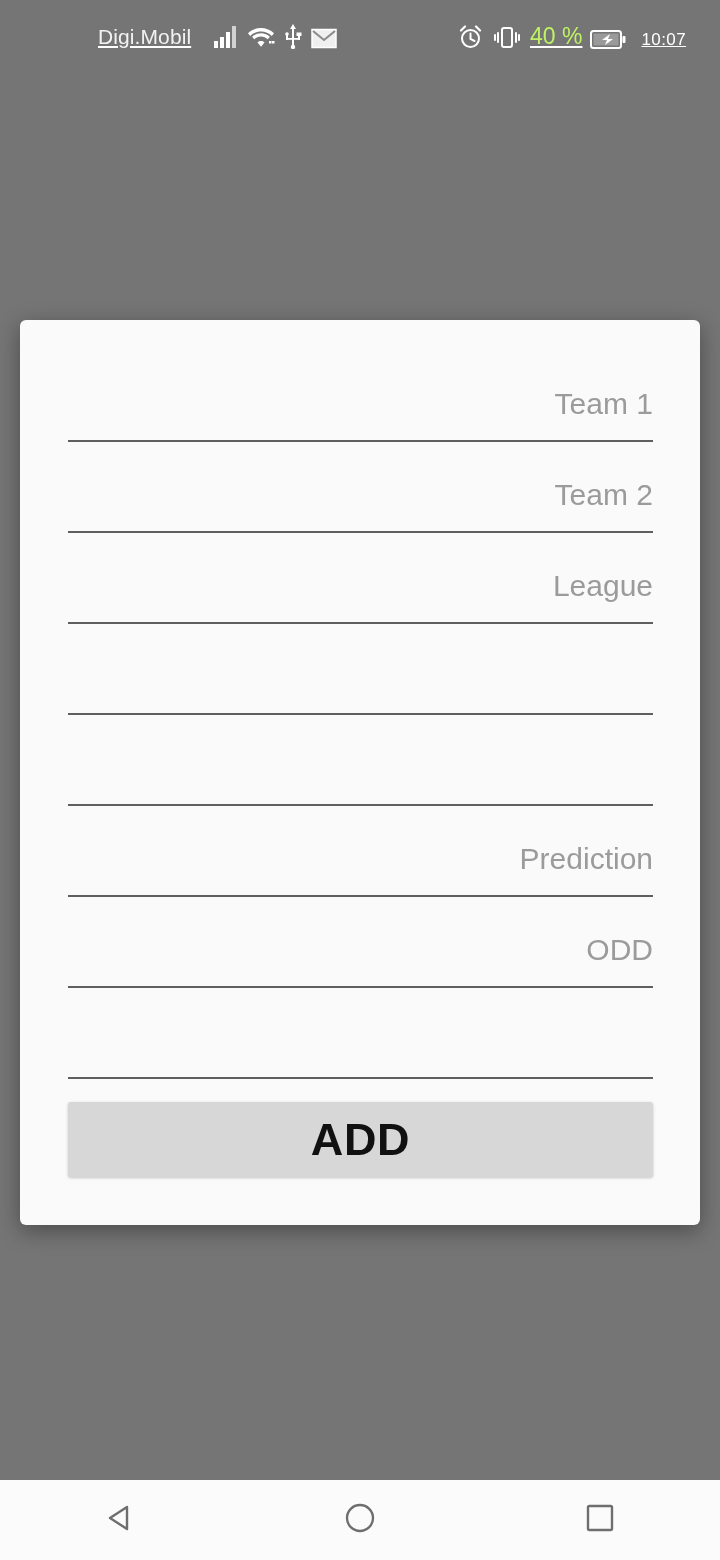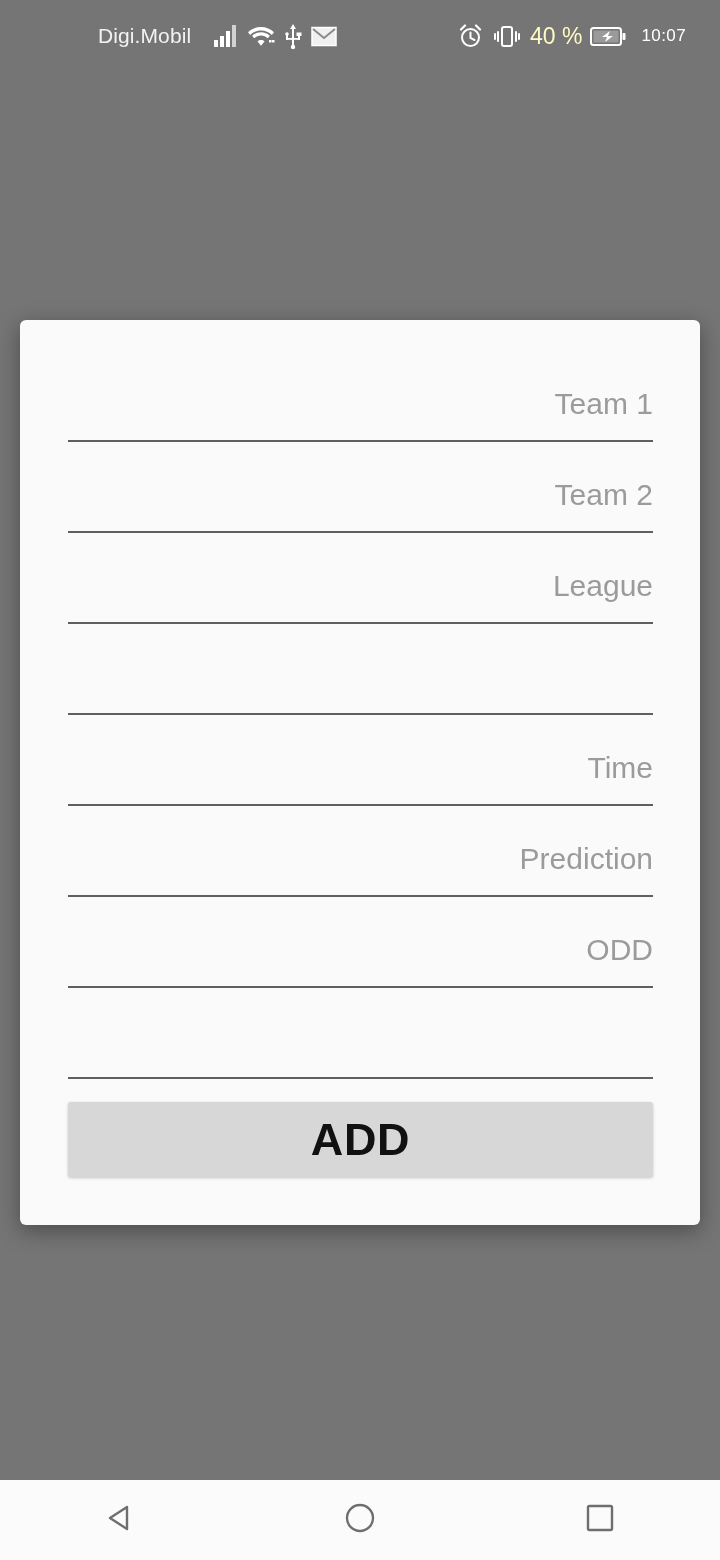--- a/index.html
+++ b/index.html
@@ -30,40 +30,41 @@
     height: 72px;
     display: flex;
     align-items: center;
     justify-content: space-between;
     padding: 0 34px;
     box-sizing: border-box;
     color: #ffffff;
   }
   .sb-left, .sb-right {
     display: flex;
-    align-items: center;
+    align-items: flex-end;
+    text-decoration: underline;
   }
   .sb-left { margin-left: 64px; }
   .carrier {
     font-size: 21px;
     color: #f2f2f2;
     letter-spacing: 0.1px;
     margin-right: 18px;
     white-space: nowrap;
   }
   .sb-icon {
     display: inline-flex;
     align-items: center;
     justify-content: center;
     margin: 0 4px;
   }
   .sb-right .sb-icon { margin: 0 5px; }
   .battery-pct {
     font-size: 23px;
-    color: #fef9c3;
+    color: #bef264;
     margin: 0 3px 0 4px;
     white-space: nowrap;
   }
   .clock {
     font-size: 17px;
     color: #ffffff;
     margin-left: 10px;
     letter-spacing: 0.4px;
     white-space: nowrap;
   }
@@ -268,21 +269,20 @@
       <div class="field">
         <input class="field-input" type="text" placeholder="League" style="">
         <div class="field-underline"></div>
       </div>
 
       <div class="field">
         <div class="field-underline"></div>
       </div>
 
       <div class="field">
-        <input class="field-input" type="text" placeholder="Time" style="">
         <div class="field-underline"></div>
       </div>
 
       <div class="field">
         <input class="field-input" type="text" placeholder="Prediction" style="">
         <div class="field-underline"></div>
       </div>
 
       <div class="field">
         <input class="field-input" type="text" placeholder="ODD" style="">

